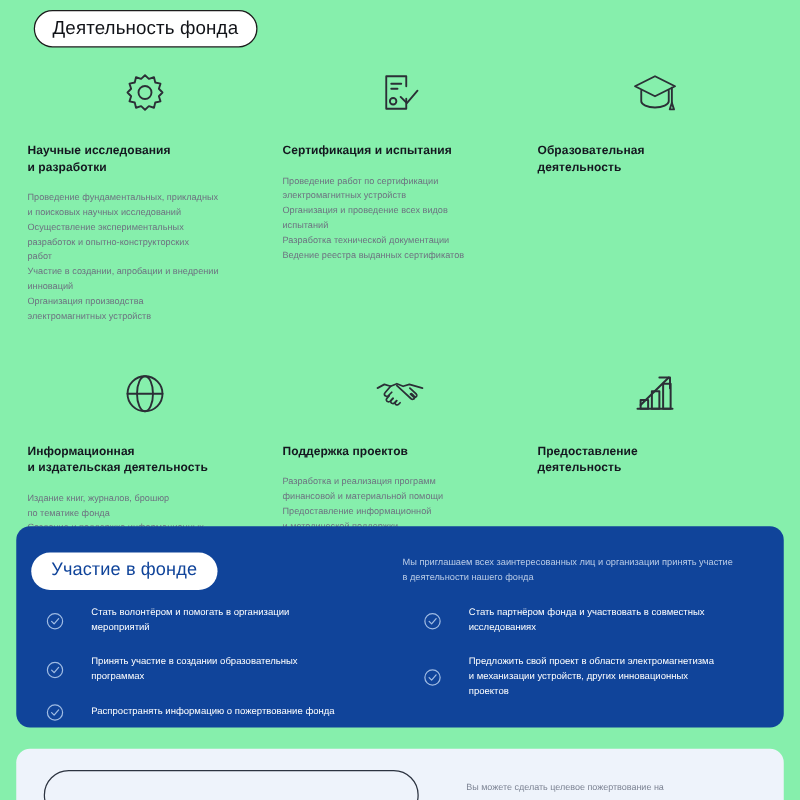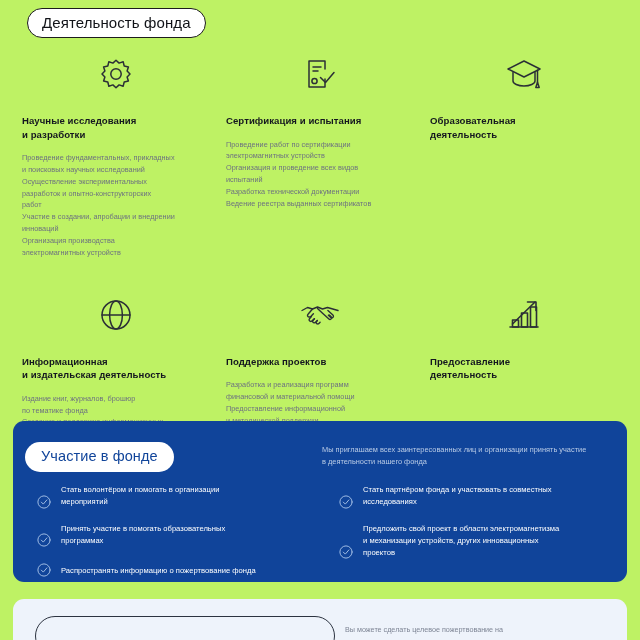--- a/index.html
+++ b/index.html
@@ -8,21 +8,21 @@
     height: 640px;
     overflow: hidden;
     background: #ffffff;
     font-family: "Liberation Sans", sans-serif;
     -webkit-font-smoothing: antialiased;
   }
   .page {
     position: relative;
     width: 640px;
     height: 640px;
-    background: #bef264;
+    background: #86efac;
   }
 
   
   .pill {
     display: inline-block;
     border: 1.4px solid #1c1c1c;
     border-radius: 22px;
     padding: 6px 14px 7px 14px;
     font-size: 15px;
     font-weight: 400;
@@ -115,22 +115,22 @@
     position: absolute;
     left: 24px;
     top: 63px;
     width: 590px;
     display: flex;
     gap: 14px;
   }
   .blue-col { width: 288px; }
   .blue-item {
     display: flex;
-    align-items: flex-end;
-    gap: 10px;
+    align-items: center;
+    gap: 22px;
     margin-bottom: 14px;
   }
   .check {
     flex: 0 0 auto;
     width: 14px;
     height: 14px;
     margin-top: 2px;
   }
   .blue-item-text {
     font-size: 7.6px;
@@ -156,21 +156,21 @@
     left: 22px;
     top: 17px;
     width: 300px;
     height: 40px;
     border: 1.4px solid #2c3340;
     border-radius: 22px;
     background: transparent;
   }
   .light-lead {
     position: absolute;
-    left: 332px;
+    left: 360px;
     top: 25px;
     width: 250px;
     font-size: 7.2px;
     color: #7d8494;
     line-height: 1.62;
     white-space: pre-line;
   }
 </style>
 </head>
 <body>
@@ -311,21 +311,21 @@
 мероприятий</span>
         </div>
 
         <div class="blue-item">
           <span class="check">
             <svg width="14" height="14" viewBox="0 0 14 14" fill="none" stroke="#9fbbe3" stroke-width="1" stroke-linecap="round" stroke-linejoin="round">
               <circle cx="7" cy="7" r="6.1"></circle>
                 <path d="M4.3 7.1 6.3 9.1 9.9 4.9"></path>
             </svg>
           </span>
-          <span class="blue-item-text">Принять участие в помогать образовательных
+          <span class="blue-item-text">Принять участие в создании образовательных
 программах</span>
         </div>
 
         <div class="blue-item">
           <span class="check">
             <svg width="14" height="14" viewBox="0 0 14 14" fill="none" stroke="#9fbbe3" stroke-width="1" stroke-linecap="round" stroke-linejoin="round">
               <circle cx="7" cy="7" r="6.1"></circle>
                 <path d="M4.3 7.1 6.3 9.1 9.9 4.9"></path>
             </svg>
           </span>

